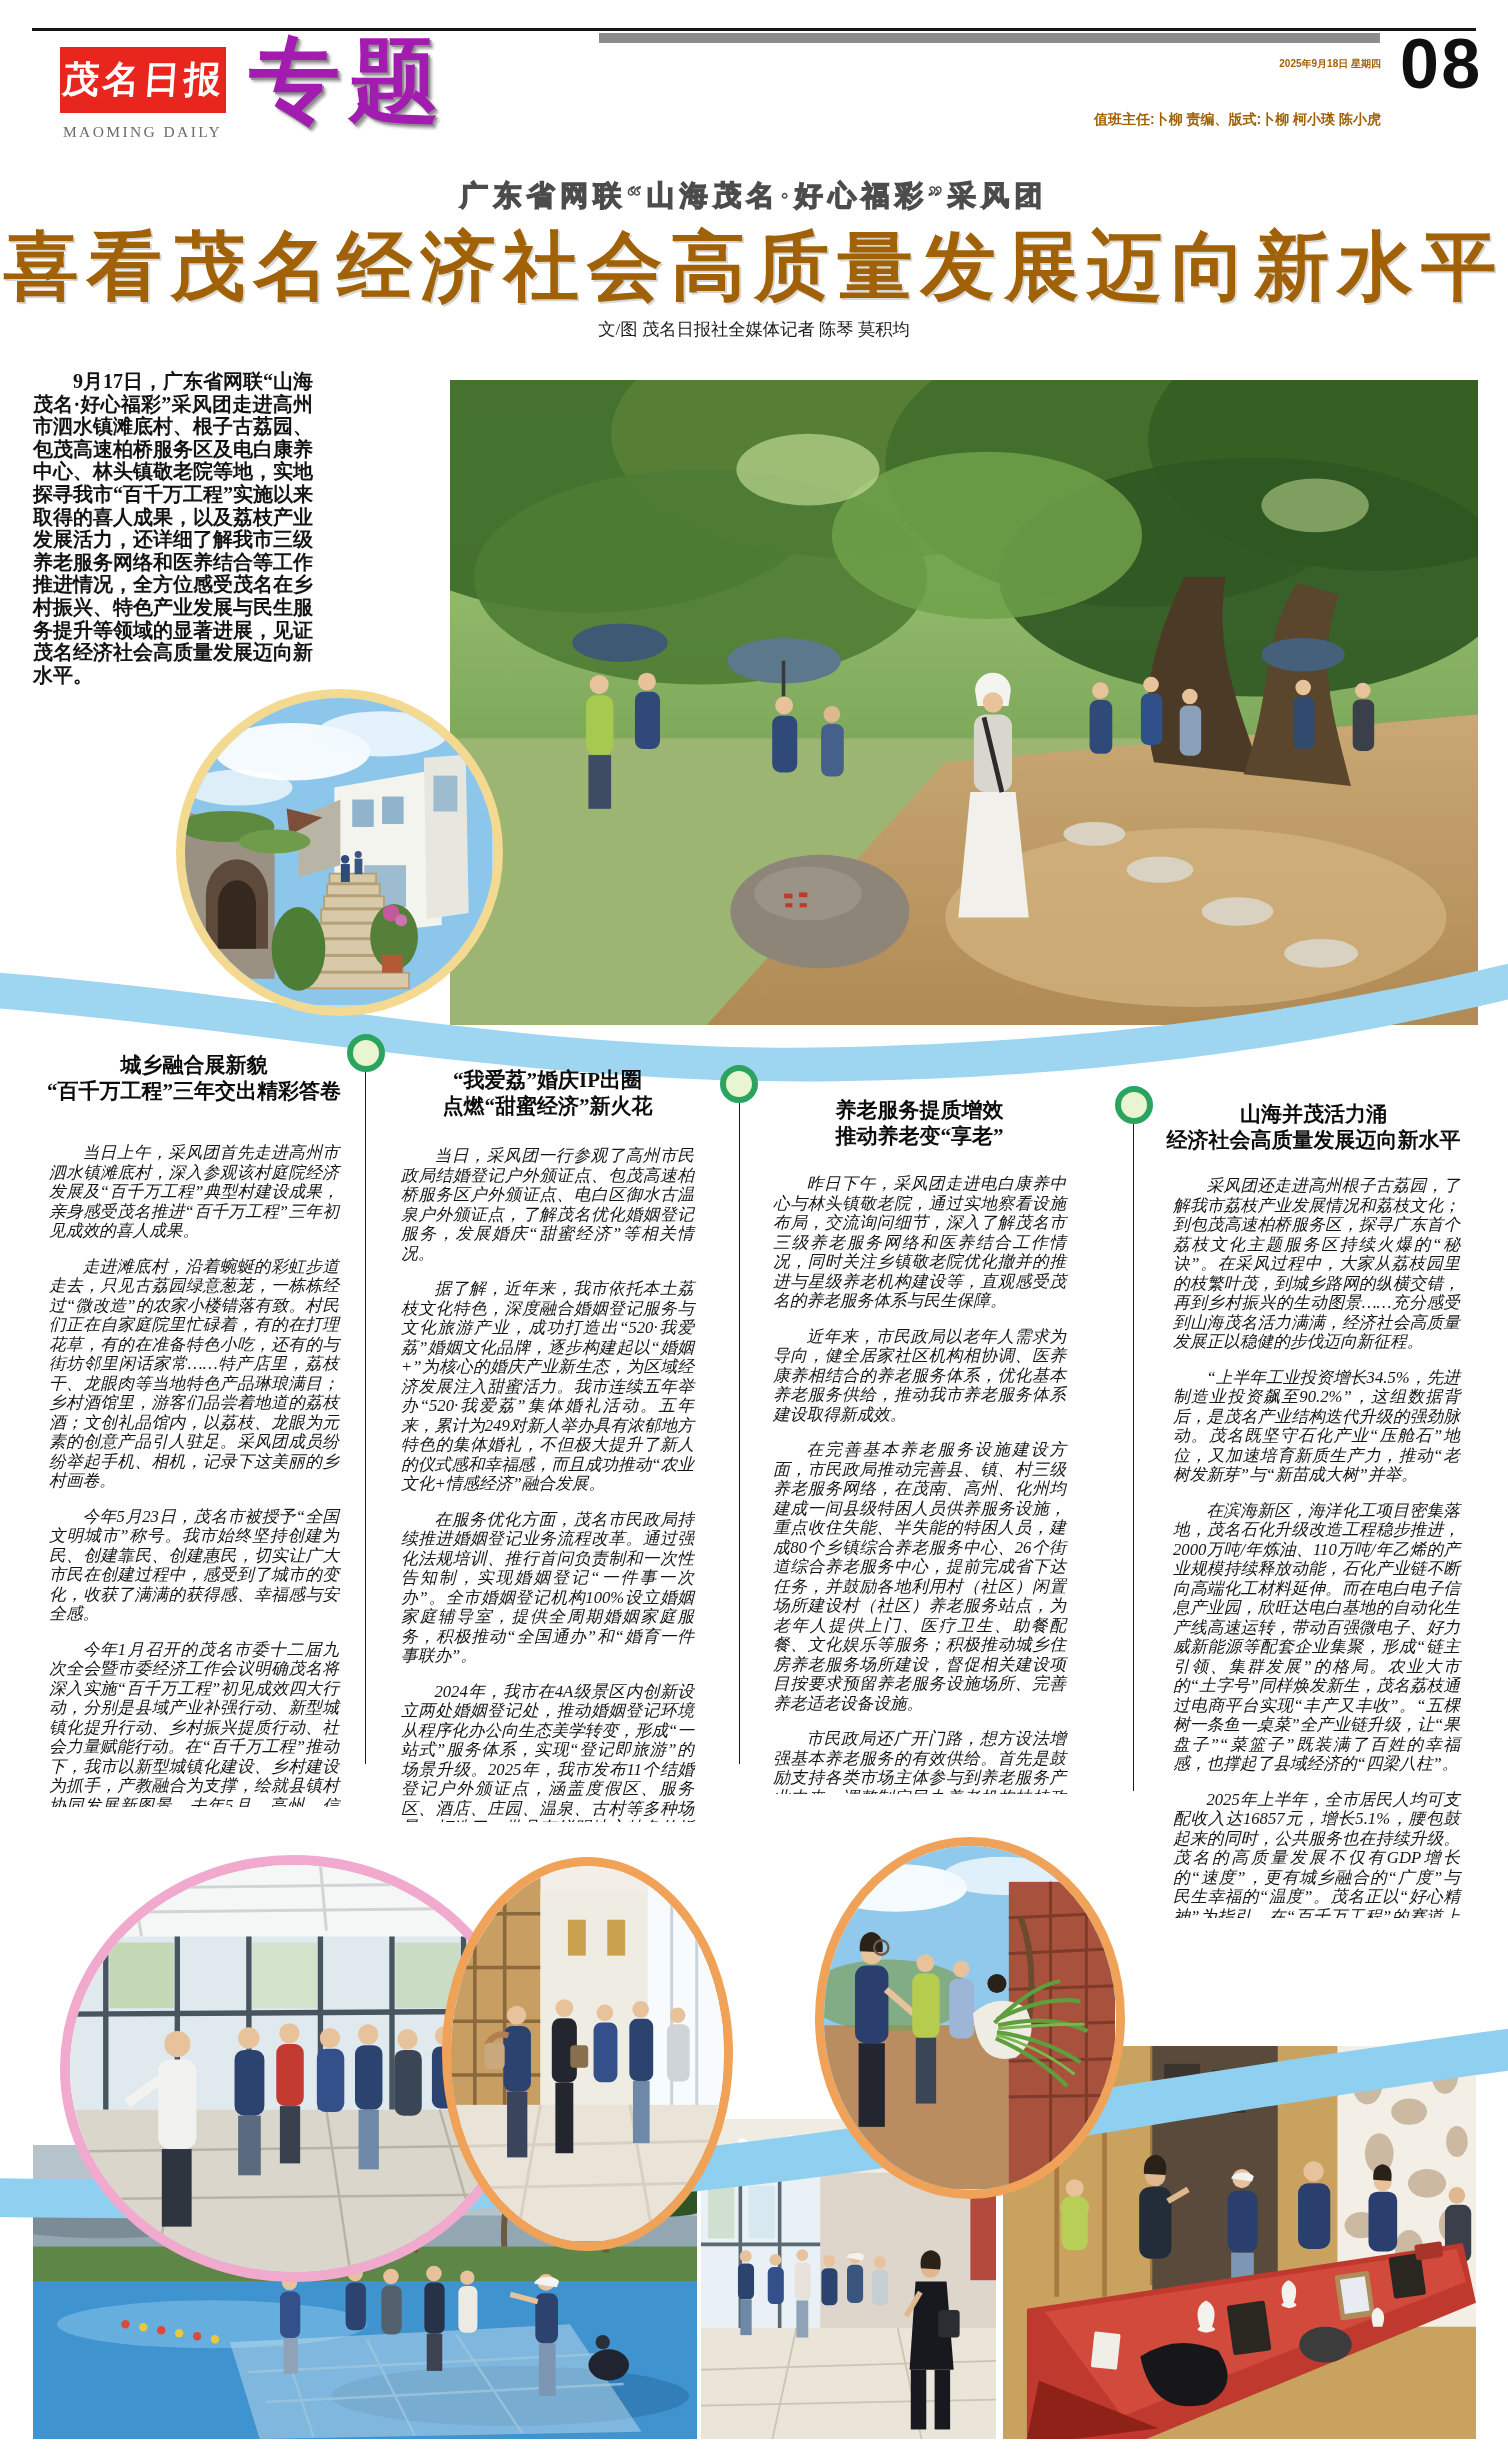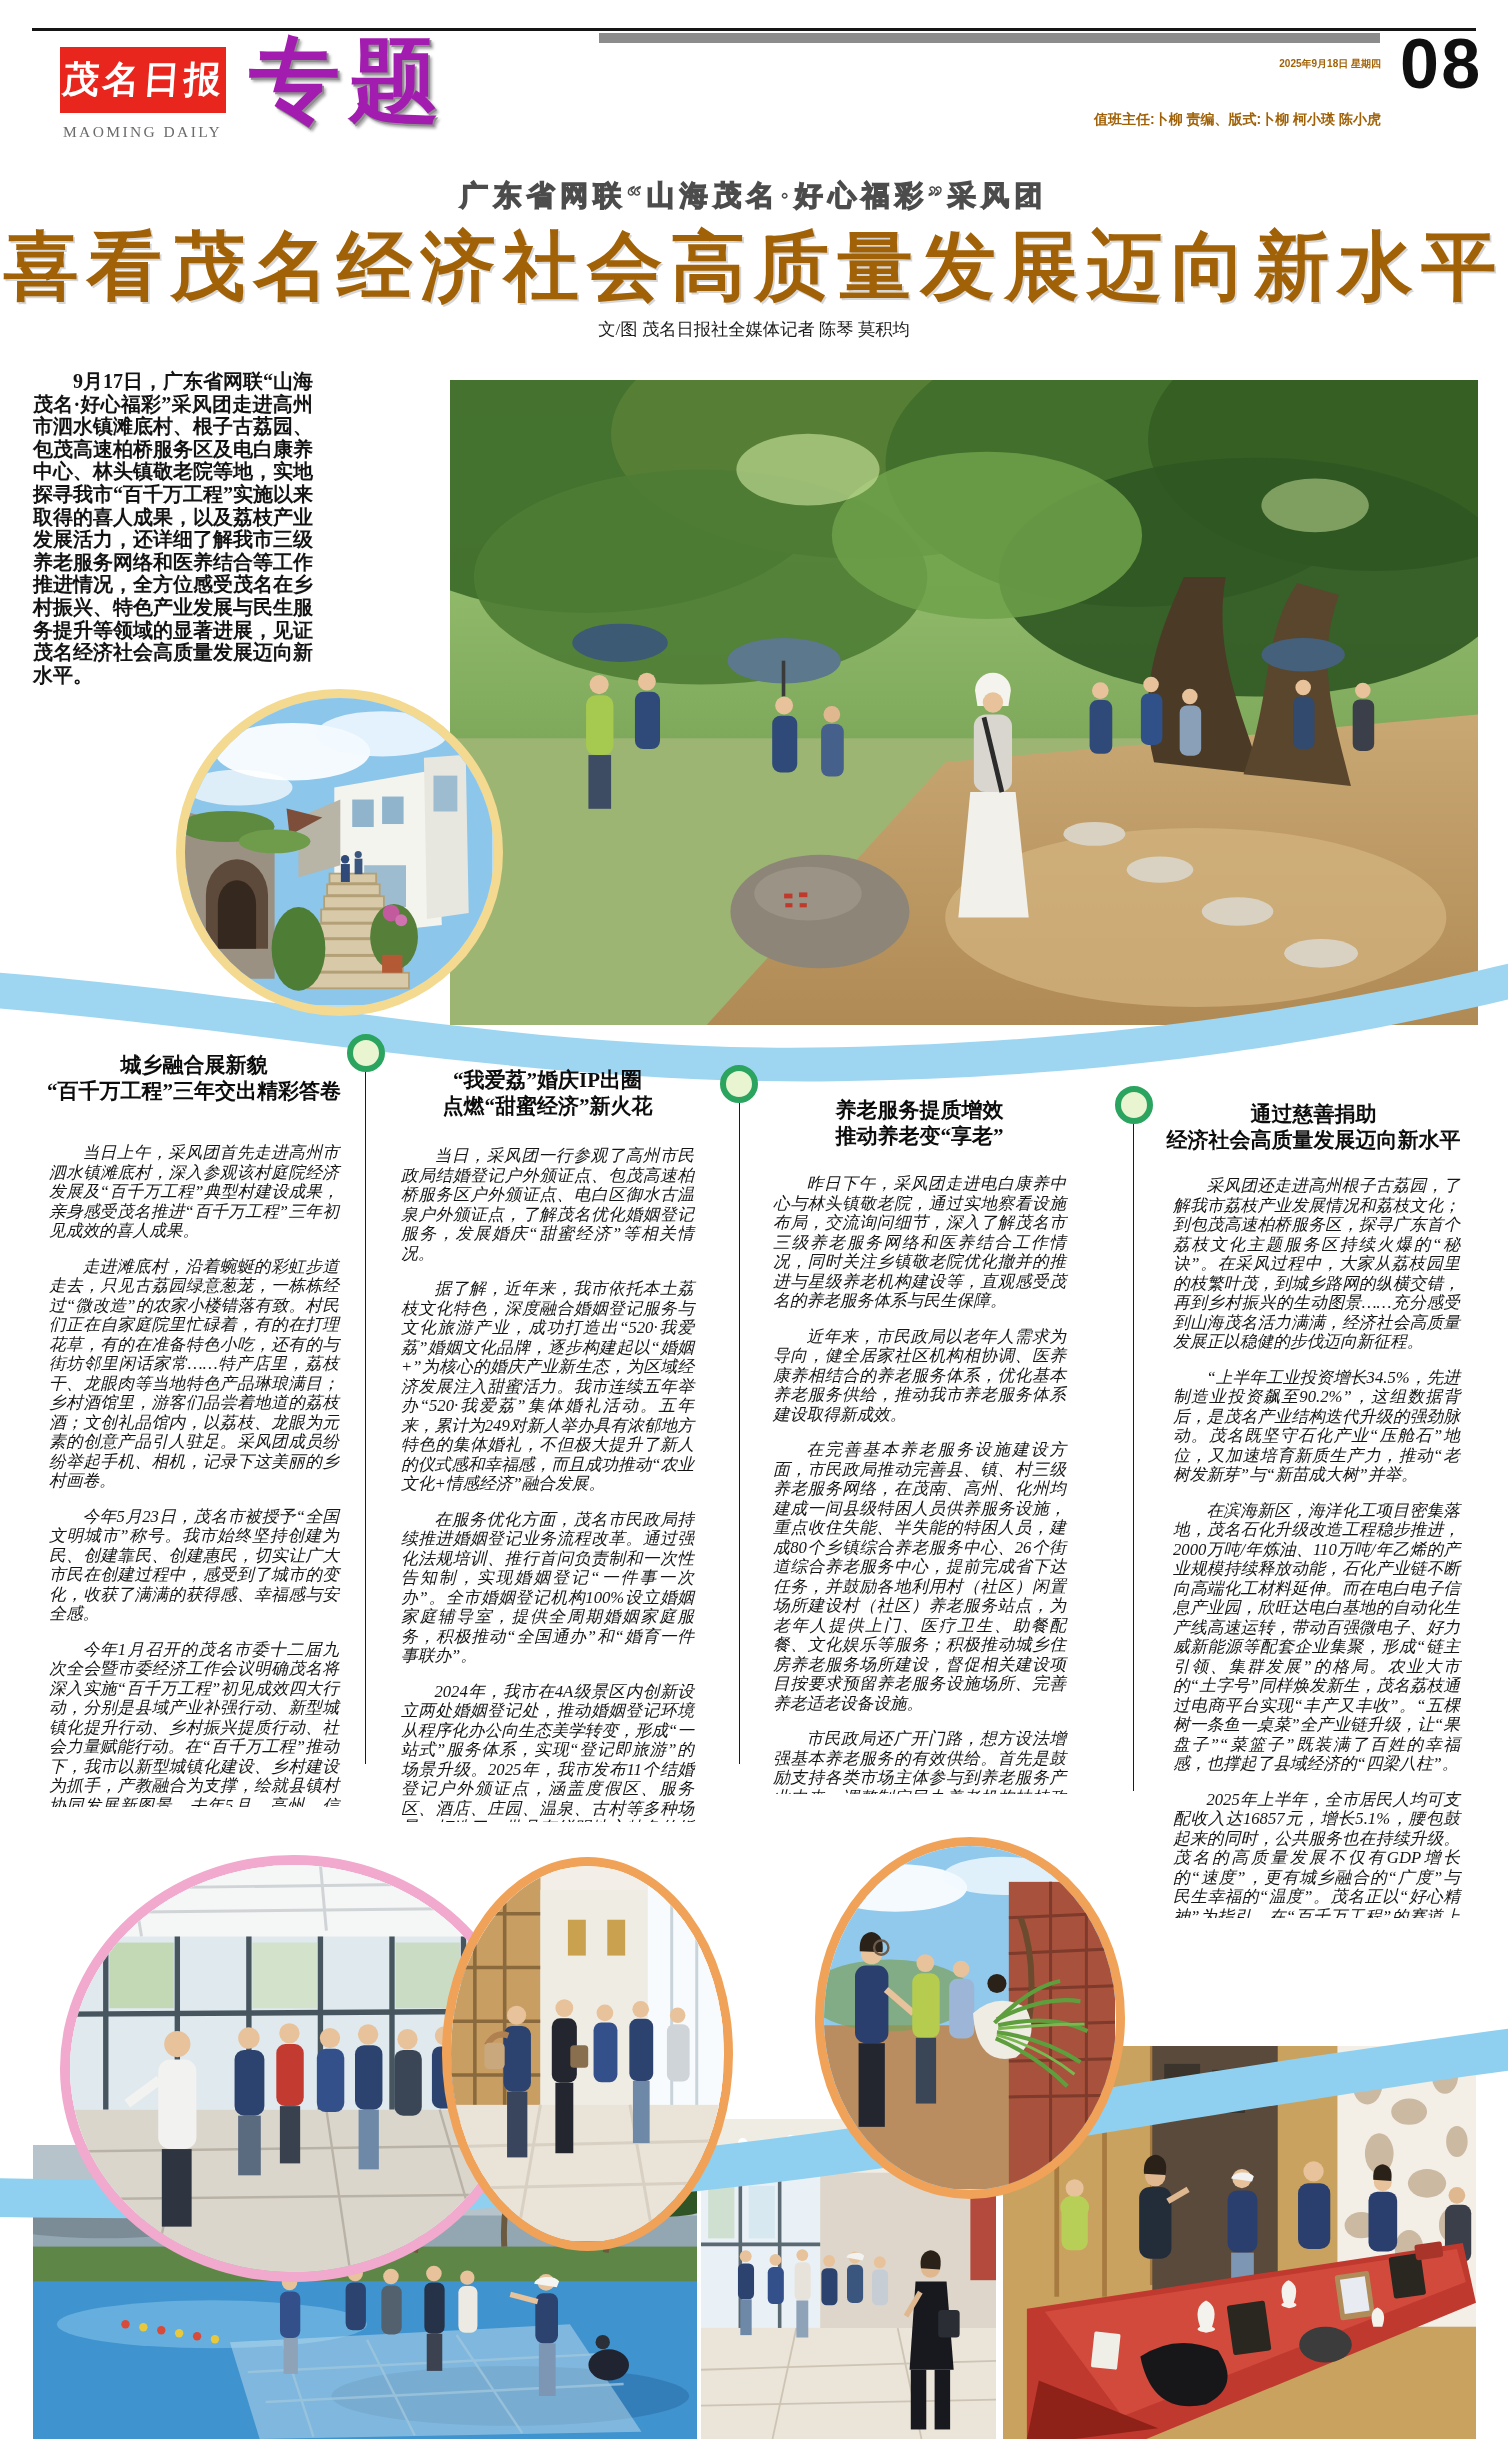--- a/index.html
+++ b/index.html
@@ -231,21 +231,21 @@
     <div>推动养老变“享老”</div>
   </div>
   <div class="col-body" style="left:757px;top:1158px;width:325px;height:636px;">
     <p>昨日下午，采风团走进电白康养中心与林头镇敬老院，通过实地察看设施布局，交流询问细节，深入了解茂名市三级养老服务网络和医养结合工作情况，同时关注乡镇敬老院优化撤并的推进与星级养老机构建设等，直观感受茂名的养老服务体系与民生保障。</p>
     <p>近年来，市民政局以老年人需求为导向，健全居家社区机构相协调、医养康养相结合的养老服务体系，优化基本养老服务供给，推动我市养老服务体系建设取得新成效。</p>
     <p>在完善基本养老服务设施建设方面，市民政局推动完善县、镇、村三级养老服务网络，在茂南、高州、化州均建成一间县级特困人员供养服务设施，重点收住失能、半失能的特困人员，建成80个乡镇综合养老服务中心、26个街道综合养老服务中心，提前完成省下达任务，并鼓励各地利用村（社区）闲置场所建设村（社区）养老服务站点，为老年人提供上门、医疗卫生、助餐配餐、文化娱乐等服务；积极推动城乡住房养老服务场所建设，督促相关建设项目按要求预留养老服务设施场所、完善养老适老设备设施。</p>
     <p>市民政局还广开门路，想方设法增强基本养老服务的有效供给。首先是鼓励支持各类市场主体参与到养老服务产业中来，调整制定民办养老机构扶持政策，规范养老机构运营管理，为社会机构养老需求提供多层次服务；公办养老机构以落实特困人员集中养老为主，不断规范提高机构管理运作能力，切实守牢养老民生底线。截至今年8月，全市共有养老机构125家，床位总数合计11611张。其次，市民政局将推动“长者饭堂”建设列入主题教育为民办实事的重要内容，根据“政府补助一点、企业让利一点、慈善捐助一点、个人支付一点”的原则，通过慈善捐助、自建厨房和餐饮企业合作参与助餐配餐三种模式，持续推进老年助餐建设。截至今年8月，全市已建成“长者饭堂”97家，每天约服务3000多名老年人。</p>
   </div>
 
   <div class="col-heading" style="left:1149px;top:1101px;width:329px;">
-    <div>通过慈善捐助</div>
+    <div>山海并茂活力涌</div>
     <div>经济社会高质量发展迈向新水平</div>
   </div>
   <div class="col-body" style="left:1157px;top:1160px;width:319px;height:758px;">
     <p>采风团还走进高州根子古荔园，了解我市荔枝产业发展情况和荔枝文化；到包茂高速柏桥服务区，探寻广东首个荔枝文化主题服务区持续火爆的“秘诀”。在采风过程中，大家从荔枝园里的枝繁叶茂，到城乡路网的纵横交错，再到乡村振兴的生动图景……充分感受到山海茂名活力满满，经济社会高质量发展正以稳健的步伐迈向新征程。</p>
     <p>“上半年工业投资增长34.5%，先进制造业投资飙至90.2%”，这组数据背后，是茂名产业结构迭代升级的强劲脉动。茂名既坚守石化产业“压舱石”地位，又加速培育新质生产力，推动“老树发新芽”与“新苗成大树”并举。</p>
     <p>在滨海新区，海洋化工项目密集落地，茂名石化升级改造工程稳步推进，2000万吨/年炼油、110万吨/年乙烯的产业规模持续释放动能，石化产业链不断向高端化工材料延伸。而在电白电子信息产业园，欣旺达电白基地的自动化生产线高速运转，带动百强微电子、好力威新能源等配套企业集聚，形成“链主引领、集群发展”的格局。农业大市的“土字号”同样焕发新生，茂名荔枝通过电商平台实现“丰产又丰收”。“五棵树一条鱼一桌菜”全产业链升级，让“果盘子”“菜篮子”既装满了百姓的幸福感，也撑起了县域经济的“四梁八柱”。</p>
     <p>2025年上半年，全市居民人均可支配收入达16857元，增长5.1%，腰包鼓起来的同时，公共服务也在持续升级。茂名的高质量发展不仅有GDP增长的“速度”，更有城乡融合的“广度”与民生幸福的“温度”。茂名正以“好心精神”为指引，在“百千万工程”的赛道上加速奔跑，朝着更具活力、更富魅力、更加幸福的未来稳步前行。</p>
   </div>
 
   <svg class="abs wave-bottom" viewBox="0 0 2527 430" preserveAspectRatio="none">

